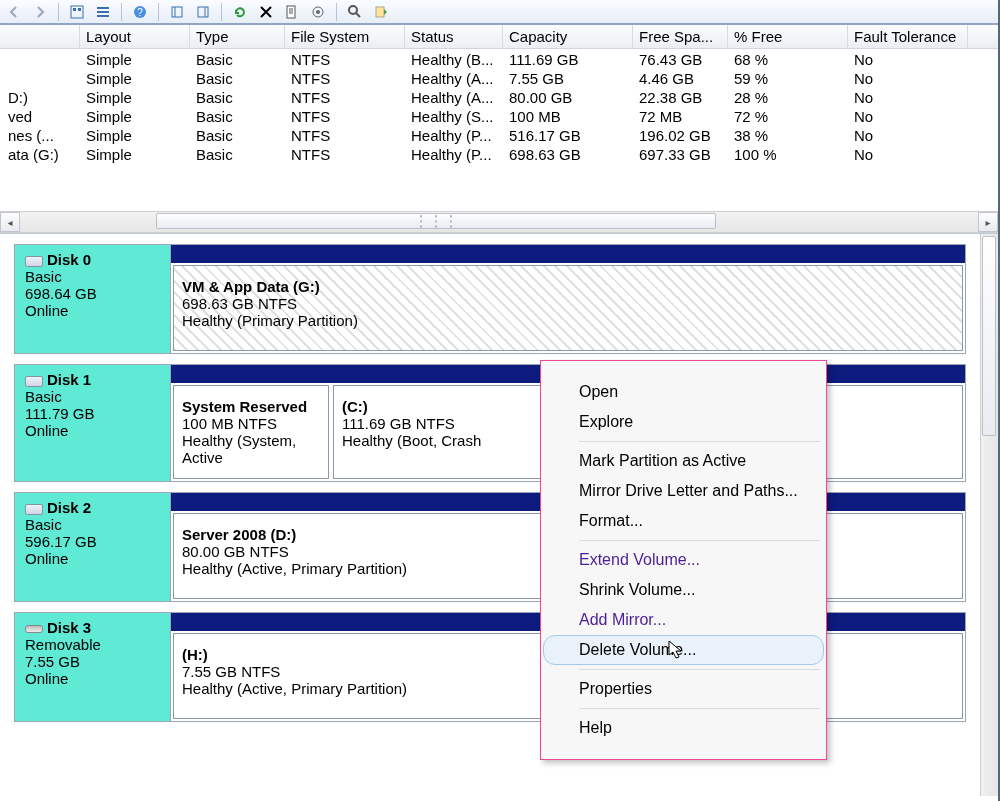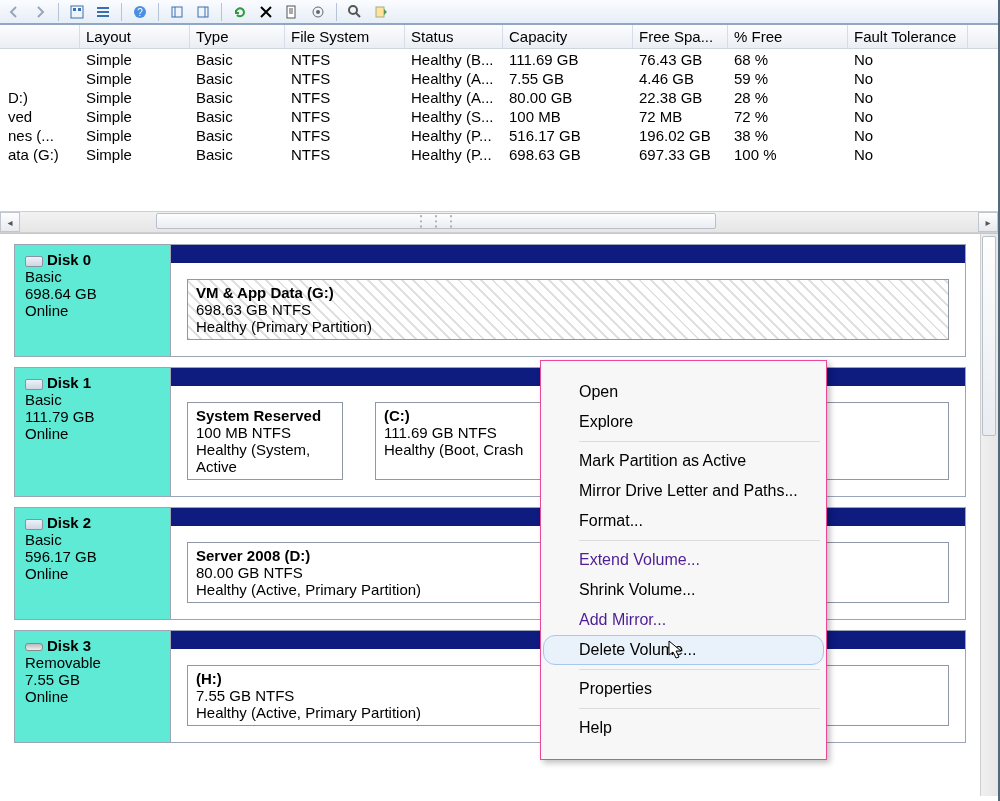--- a/index.html
+++ b/index.html
@@ -134,21 +134,21 @@
 }
 .legend .micon {
   display:inline-block; width:18px; height:8px; margin-right:4px;
   border:1px solid #888; background:linear-gradient(#bbb,#eee);
   border-radius:3px; vertical-align:middle;
 }
 .parts { flex:1; display:flex; flex-direction:column; }
 .stripe { height:18px; background:#0e1b7f; }
 .row2 { flex:1; display:flex; }
 .part {
-  border:1px solid #8f98a7; margin:16px; padding:4px 8px; position:relative;
+  border:1px solid #8f98a7; margin:2px; padding:12px 8px; position:relative;
   background:#fff;
 }
 .part .pname { font-weight:700; }
 .hatch {
   background:
     repeating-linear-gradient(45deg, rgba(0,0,0,0.12) 0 2px, transparent 2px 8px),
     #fff;
 }
 .flexfill { flex:1; }
 

